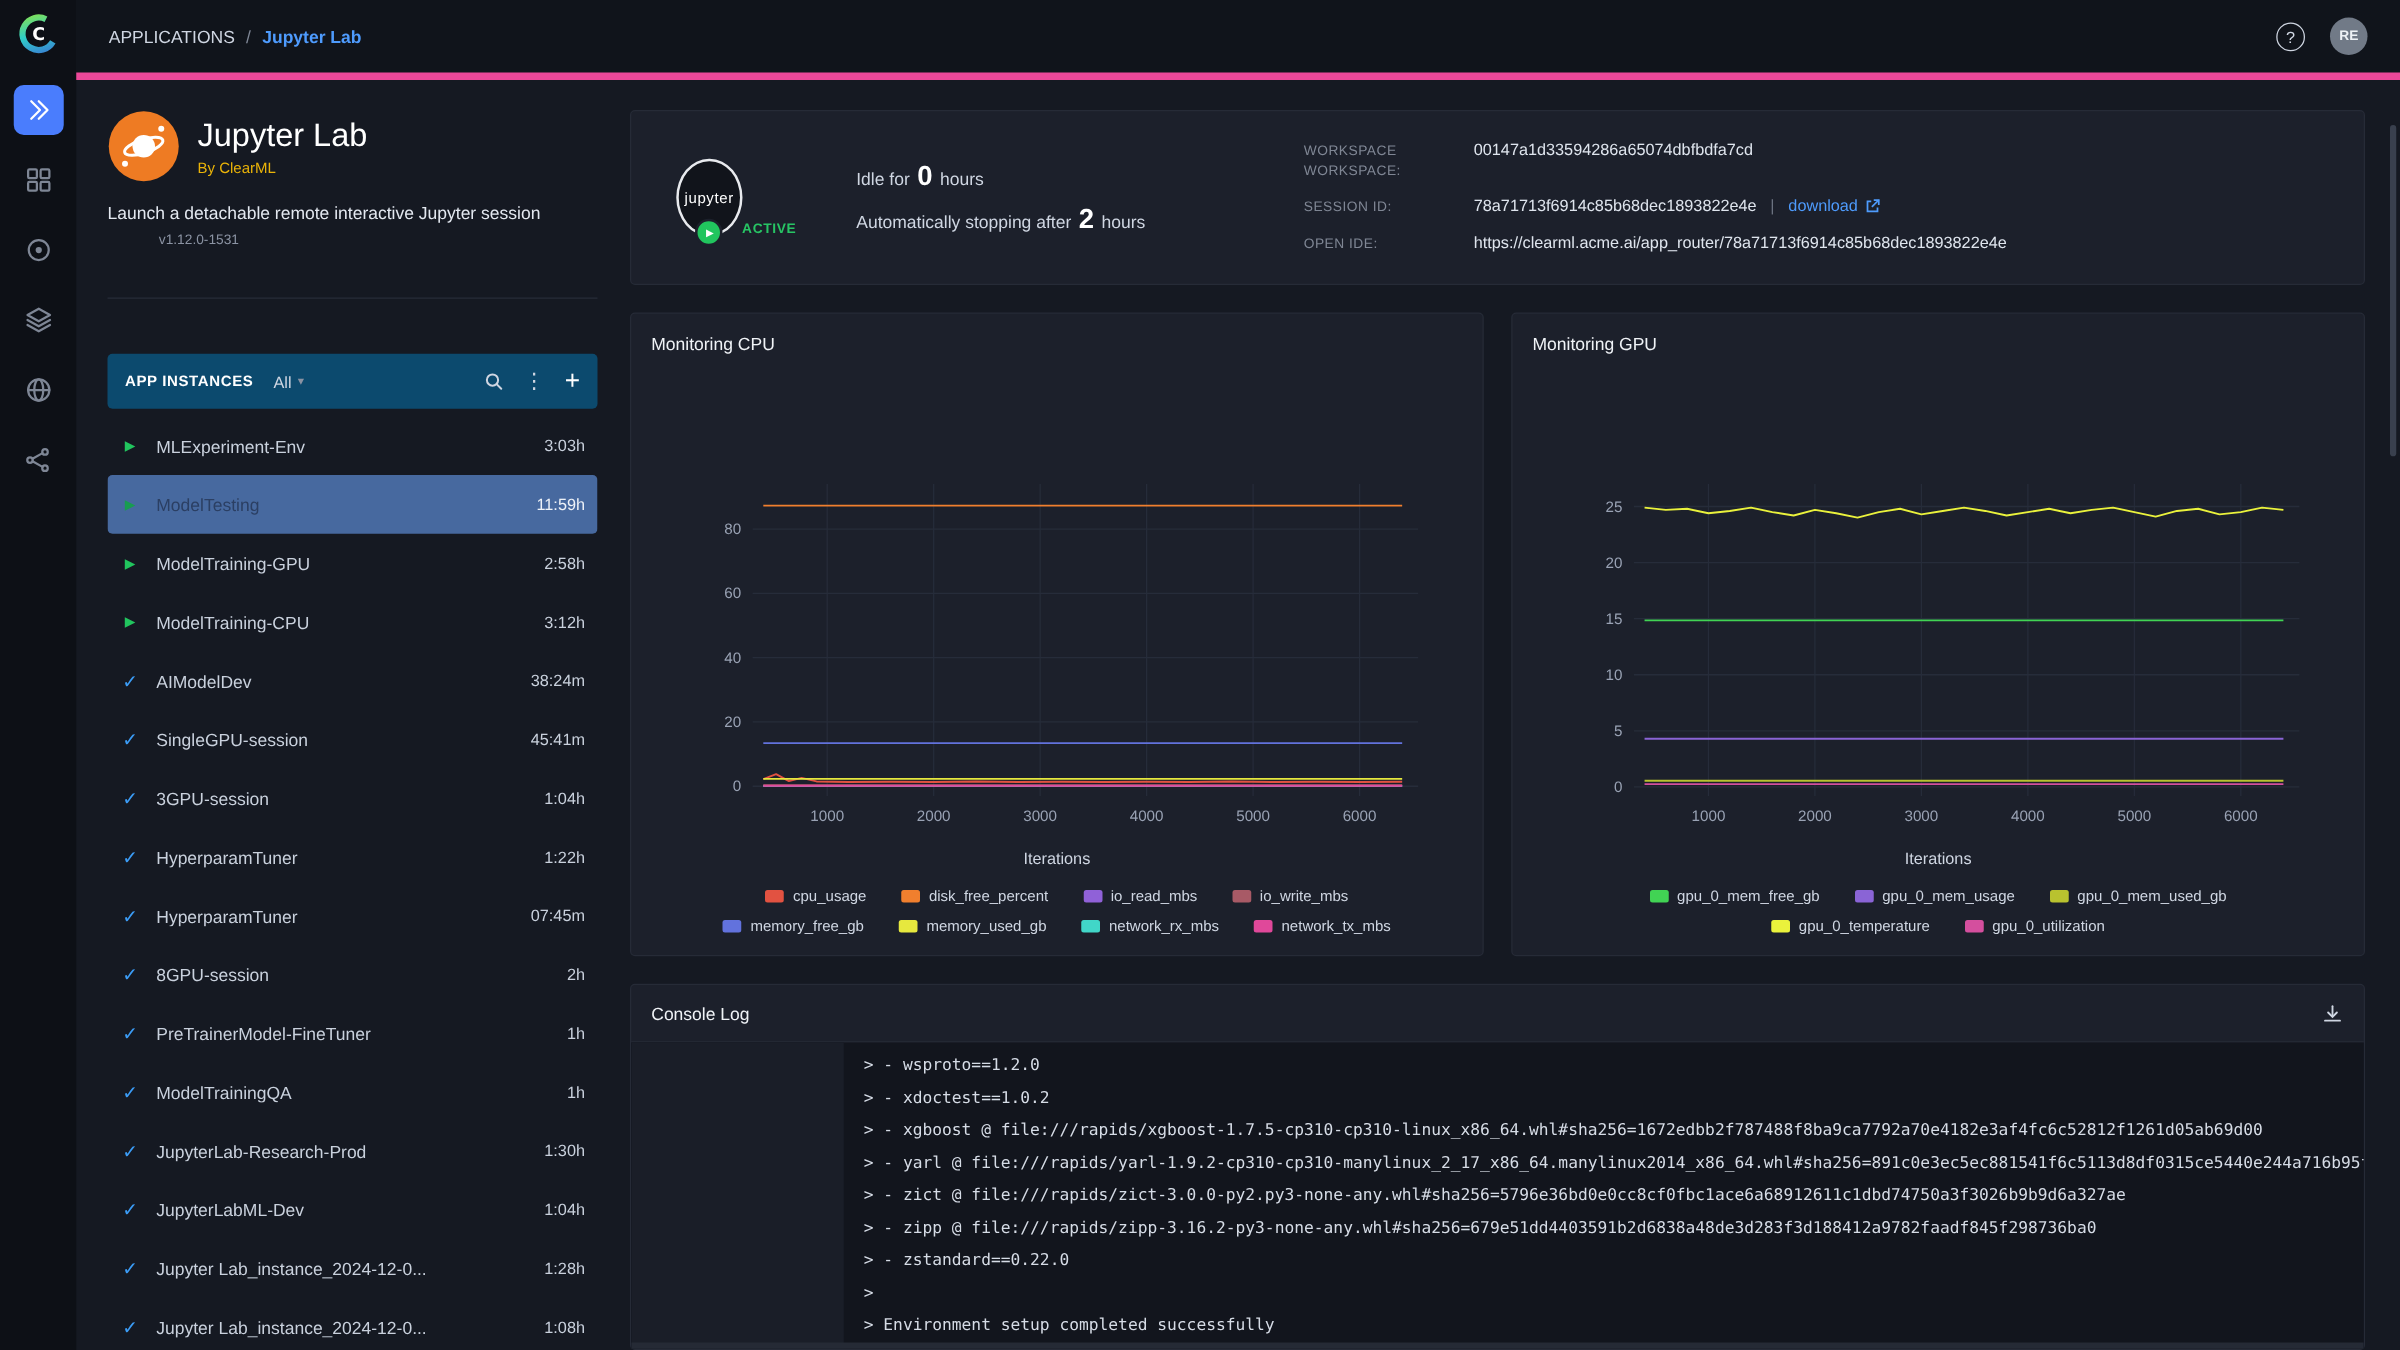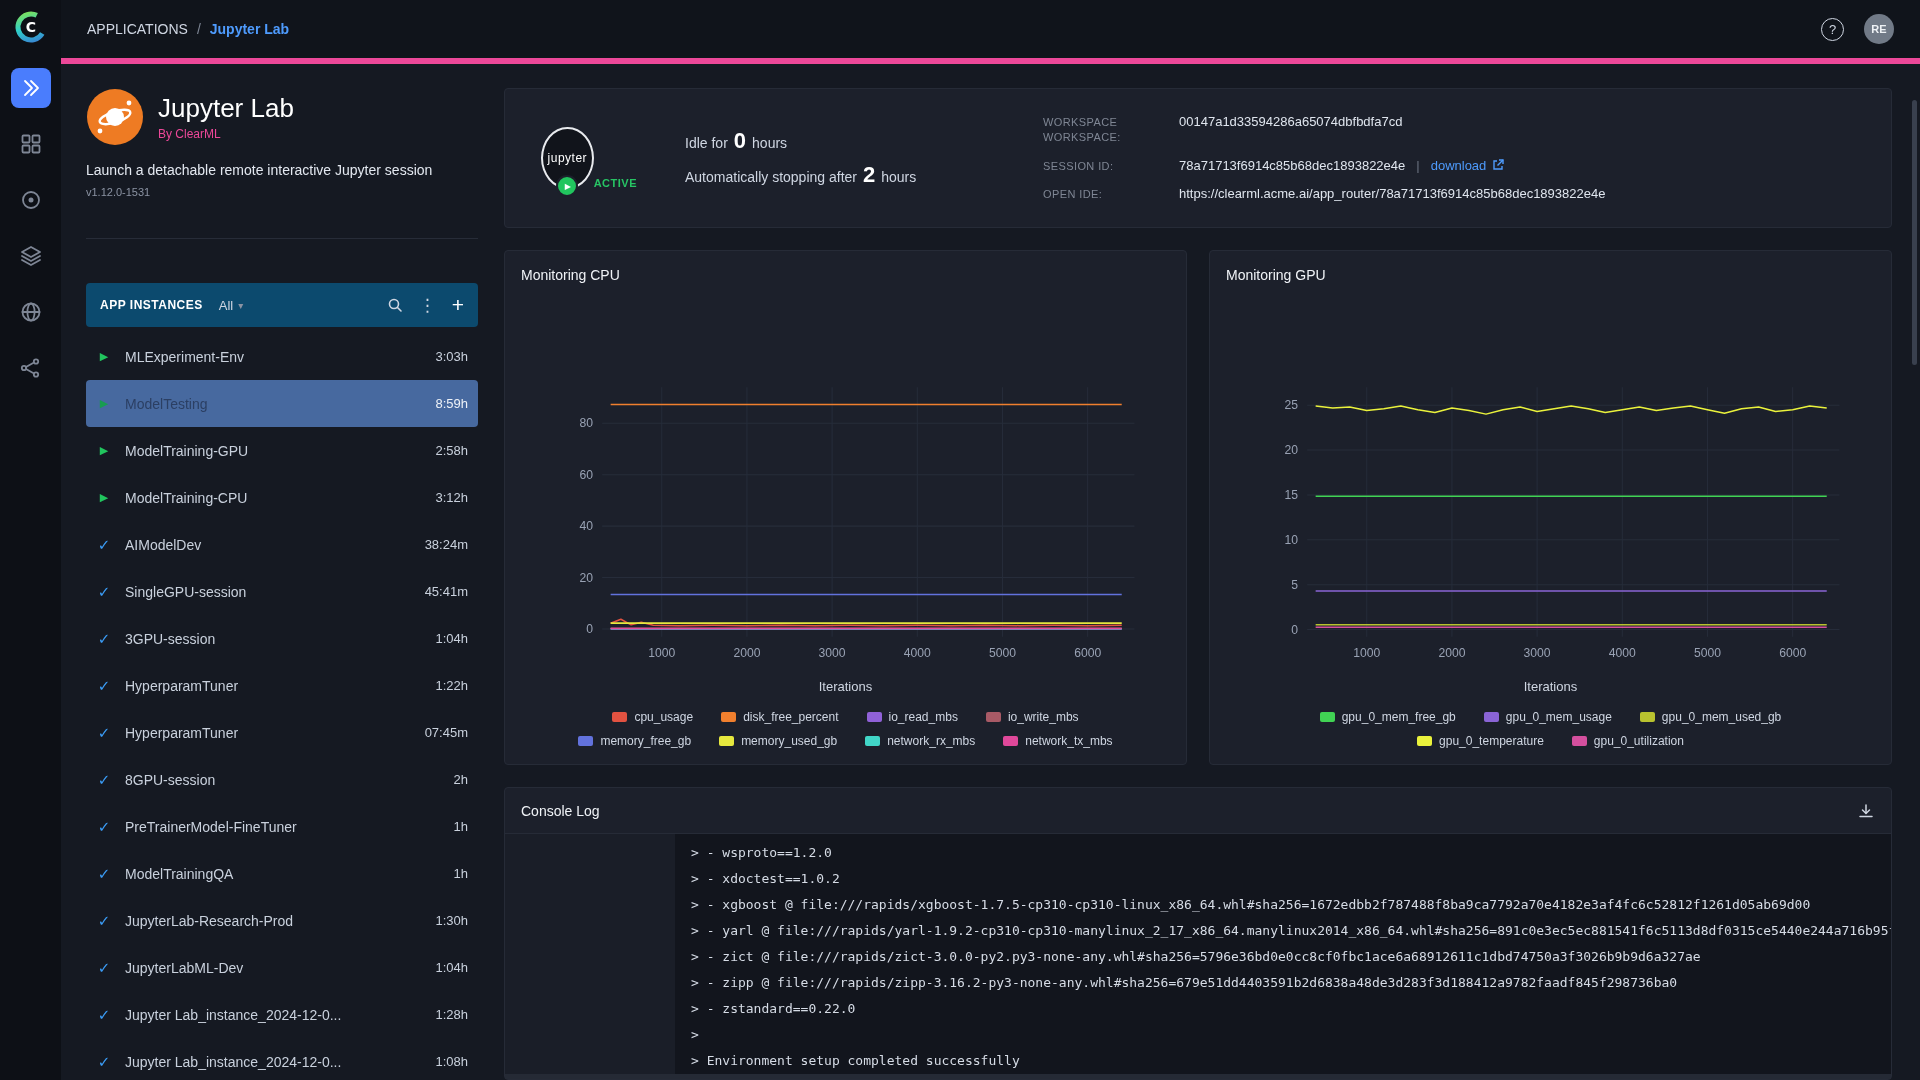--- a/index.html
+++ b/index.html
@@ -28,23 +28,23 @@
   .help { width:23px; height:23px; border:1.5px solid #cfd6e2; border-radius:50%; display:flex; align-items:center; justify-content:center; font-size:13px; color:#cfd6e2; cursor:pointer; }
   .avatar { width:30px; height:30px; border-radius:50%; background:#717a87; color:#eef1f5; font-size:11px; font-weight:700; display:flex; align-items:center; justify-content:center; cursor:pointer; }
 
   
   .content { flex:1; display:flex; min-height:0; padding:24px 28px 0 25px; gap:26px; }
 
   
   .left-panel { width:392px; flex-shrink:0; display:flex; flex-direction:column; min-height:0; }
   .app-head { display:flex; gap:14px; align-items:center; }
   .app-title { font-size:26px; font-weight:500; color:#ffffff; }
-  .app-by { font-size:12px; color:#ec4899; margin-top:3px; display:inline-block; cursor:pointer; }
+  .app-by { font-size:12px; color:#eab308; margin-top:3px; display:inline-block; cursor:pointer; }
   .app-desc { font-size:14px; color:#e3e8f0; margin-top:16px; }
-  .app-ver { font-size:11px; color:#8b93a3; margin-top:8px; }
+  .app-ver { font-size:11px; color:#8b93a3; margin-top:8px;margin-left:41px; }
   .divider { height:1px; background:#272c38; margin-top:40px; }
   .inst-toolbar { margin-top:44px; background:#0c4a6e; border-radius:4px; height:44px; display:flex; align-items:center; padding:0 14px; gap:16px; flex-shrink:0; }
   .inst-header { font-size:12px; font-weight:700; letter-spacing:.5px; color:#ffffff; }
   .filter { font-size:13px; color:#cfd6e2; display:flex; align-items:center; gap:5px; cursor:pointer; }
   .caret { font-size:10px; color:#8b93a3; }
   .toolbar-spacer { flex:1; }
   .tb-icon { display:flex; align-items:center; justify-content:center; cursor:pointer; color:#cfd6e2; }
   .tb-icon.kebab { font-size:17px; font-family:"DejaVu Sans",sans-serif; }
   .tb-icon.plus { font-size:21px; color:#ffffff; font-weight:400; }
   .inst-list { flex:1; overflow:hidden; margin-top:6px; }
@@ -223,21 +223,21 @@
         </div>
         <div class="inst-list" id="instance-list">
             <div class="inst-row">
               <span class="st play">▶</span>
               <span class="inst-name">MLExperiment-Env</span>
               <span class="inst-time">3:03h</span>
             </div>
             <div class="inst-row selected">
               <span class="st play">▶</span>
               <span class="inst-name">ModelTesting</span>
-              <span class="inst-time">8:59h</span>
+              <span class="inst-time">11:59h</span>
             </div>
             <div class="inst-row">
               <span class="st play">▶</span>
               <span class="inst-name">ModelTraining-GPU</span>
               <span class="inst-time">2:58h</span>
             </div>
             <div class="inst-row">
               <span class="st play">▶</span>
               <span class="inst-name">ModelTraining-CPU</span>
               <span class="inst-time">3:12h</span>

